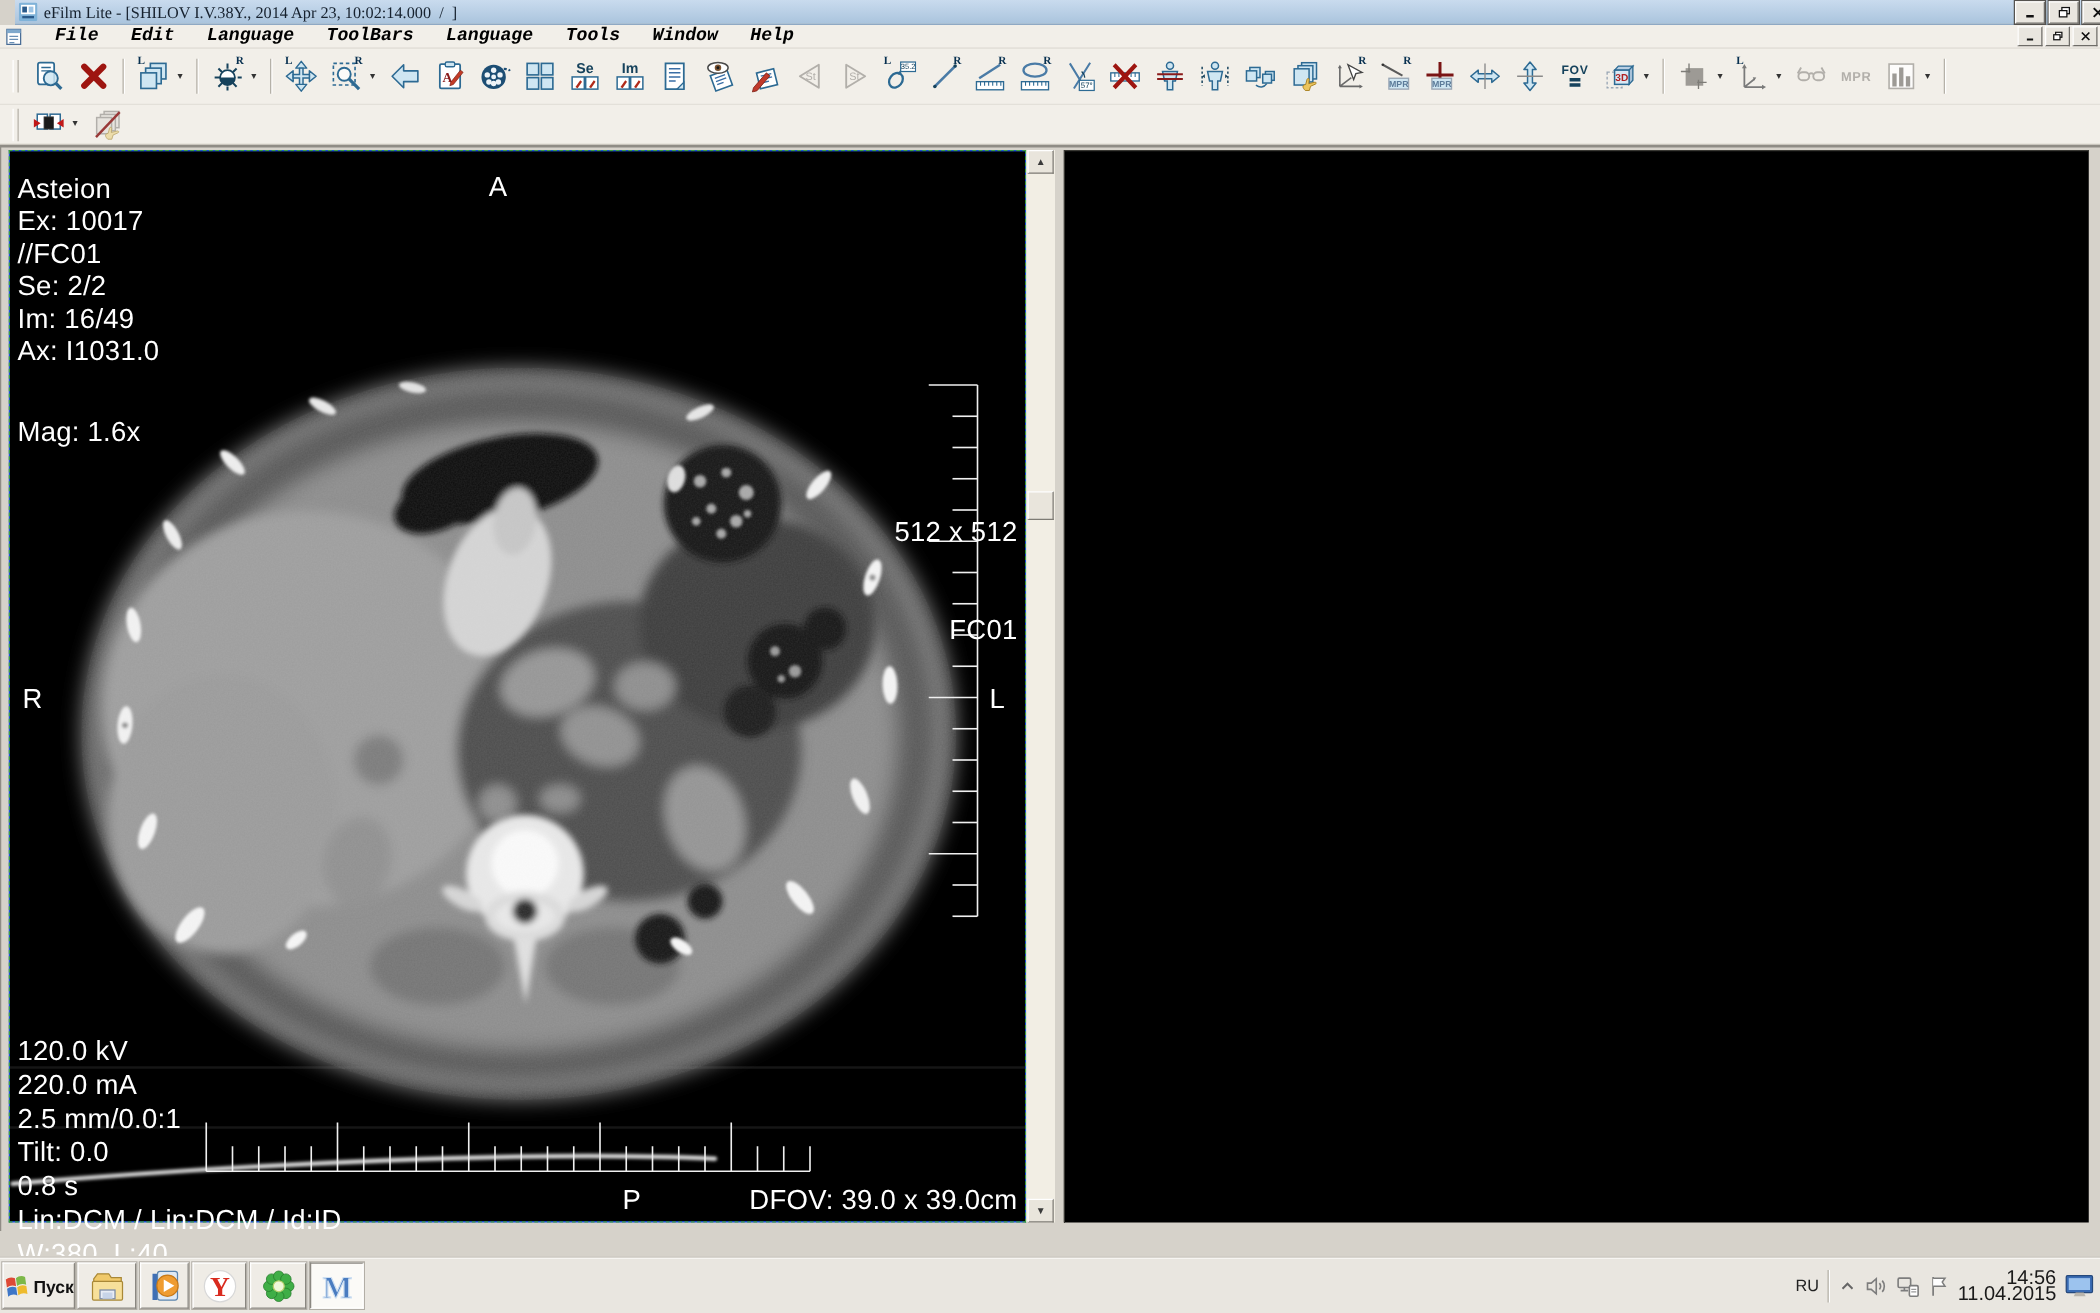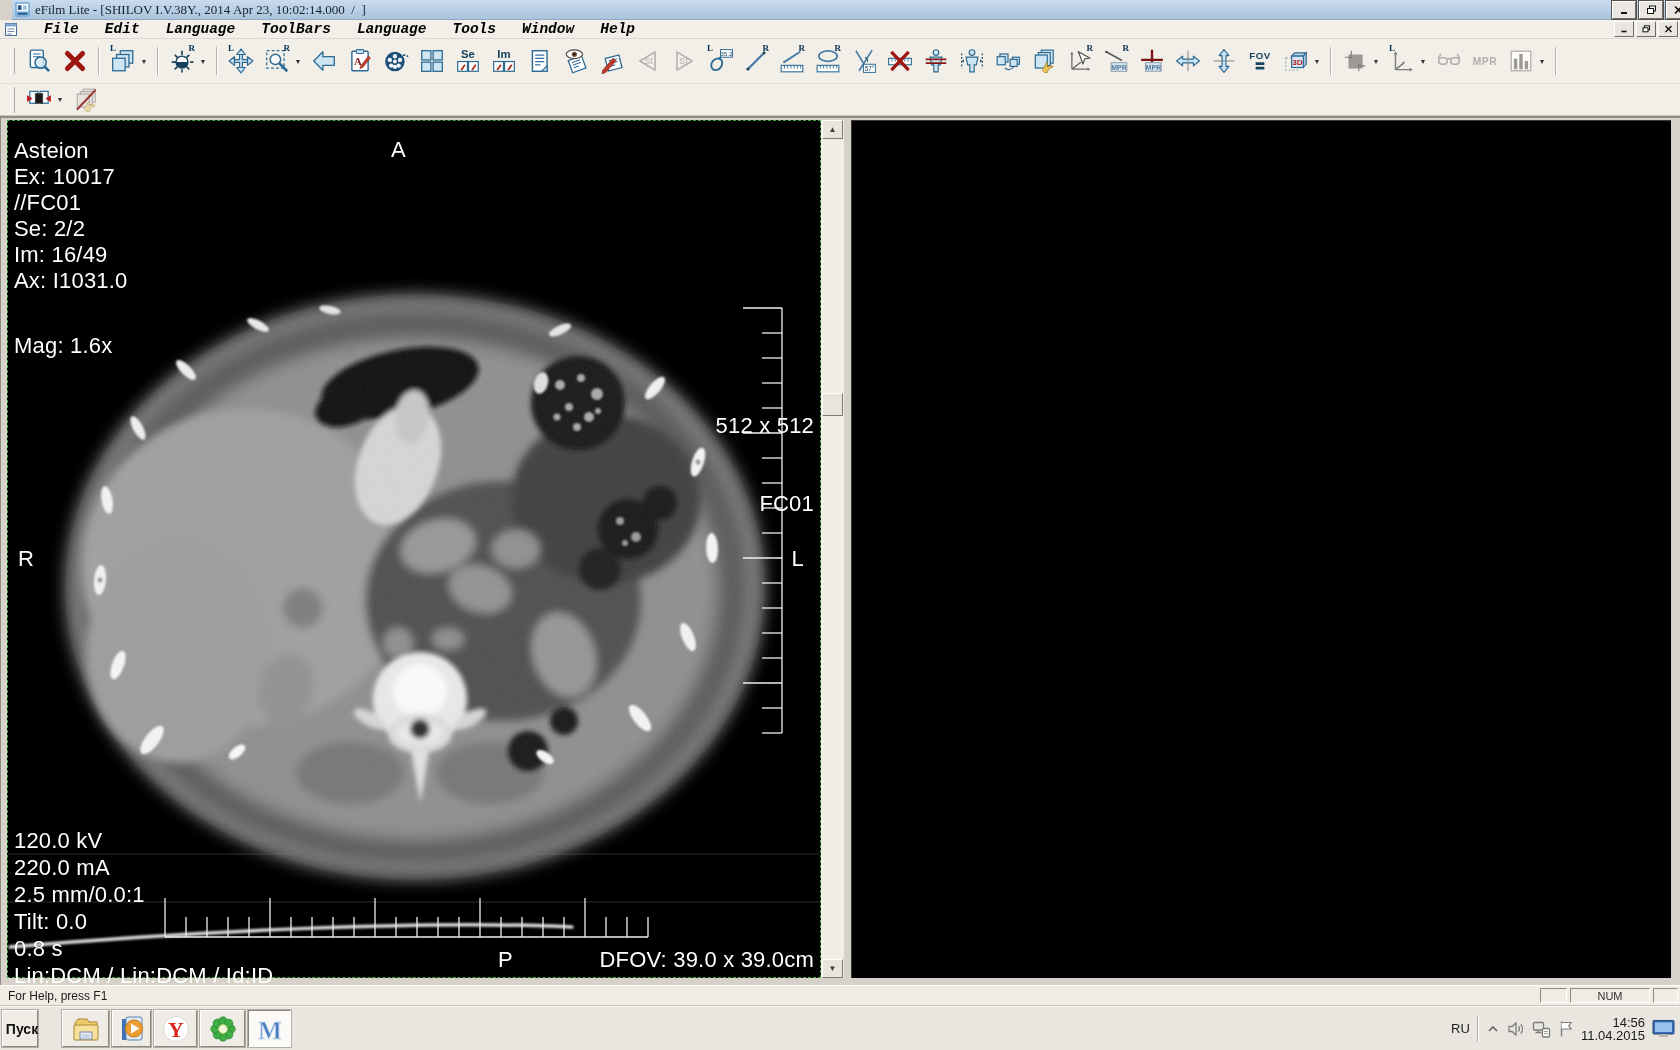--- a/index.html
+++ b/index.html
@@ -35,21 +35,21 @@
   .tbtn.disabled{opacity:.85}
   .tdd{width:12px;height:32px;display:flex;align-items:center;justify-content:center;
     font-size:7px;color:#333;margin:0 2px 0 -3px;}
   .tsep{width:0;height:28px;border-left:1px solid #b5b1a8;border-right:1px solid #fff;margin:0 5px;}
   .corner{position:absolute;top:-1px;font:bold 9px "Liberation Serif",serif;color:#083050;line-height:9px;}
   .corner.cl{left:2px}.corner.cr{right:2px}
 
   
   .client{position:absolute;left:0;top:116px;width:1680px;height:869px;background:#d6d2ca;
     box-shadow:inset 1px 2px 0 #8f8c85;}
-  .image-panel{position:absolute;left:7px;top:4px;width:812px;height:856px;background:#000000;
+  .image-panel{position:absolute;left:7px;top:4px;width:812px;height:856px;background:#1d4ed8;
     border:1px dashed #3da03d;}
   .right-panel{position:absolute;left:851px;top:4px;width:820px;height:858px;background:#000;
     box-shadow:inset 1px 1px 0 #3a3934;}
   .vscroll{position:absolute;left:821px;top:4px;width:23px;height:858px;background:#f2eee4;}
   .sbtn{position:absolute;left:1px;width:21px;height:19px;background:#e9e5dc;border:1px solid;
     border-color:#fff #7e7b74 #7e7b74 #fff;box-sizing:border-box;display:flex;align-items:center;justify-content:center;
     font-size:8px;color:#3a3a3a;}
   .sthumb{position:absolute;left:1px;top:273px;width:21px;height:23px;background:#e9e5dc;border:1px solid;
     border-color:#fff #7e7b74 #7e7b74 #fff;box-sizing:border-box;}
 
@@ -70,21 +70,21 @@
   .taskbar{position:absolute;left:0;top:1005px;width:1680px;height:45px;background:#e9e6e0;
     border-top:1px solid #c8c4bc;box-shadow:inset 0 1px 0 #fbfaf7;box-sizing:border-box;}
   .tk-btn{position:absolute;top:4px;height:37px;background:#efece6;border:1px solid;
     border-color:#fff #8a8781 #8a8781 #fff;box-shadow:0 0 0 1px #b2aea6;display:flex;align-items:center;
     justify-content:center;box-sizing:border-box;}
   .tk-btn.pressed{background:#fbfaf7;border-color:#8a8781 #fff #fff #8a8781;}
   .start-label{font-weight:bold;font-size:14px;color:#111;margin-left:4px;}
   .tray{position:absolute;right:4px;top:4px;height:37px;display:flex;align-items:center;gap:7px;}
   .tray-sep{width:0;height:26px;border-left:1px solid #b5b1a8;border-right:1px solid #fff;}
   .tray-lang{font-size:13px;color:#222;}
-  .tray-clock{font-size:13px;line-height:13px;color:#1a1a1a;text-align:right;}
+  .tray-clock{font-size:16px;line-height:13px;color:#1a1a1a;text-align:right;}
 </style>
 </head>
 <body>
 
 <div id="screen">
 
   <div class="titlebar">
     <svg width="15" height="15" viewBox="0 0 16 16">
       <rect width="16" height="16" rx="2" fill="#7fb2d8"></rect>
         <rect x="2" y="2" width="12" height="8" fill="#fff"></rect>
@@ -675,29 +675,23 @@
 
     <div class="vscroll">
       <div class="sbtn" style="top:0">▲</div>
       <div class="sthumb"></div>
       <div class="sbtn" style="bottom:0">▼</div>
     </div>
 
     <div class="right-panel"></div>
   </div>
 
-  <div class="statusbar">
-    <span class="status-msg">For Help, press F1</span>
-    <span class="scell" style="left:1540px;width:27px;"></span>
-    <span class="scell" style="left:1570px;width:80px;">NUM</span>
-    <span class="scell" style="left:1653px;width:25px;"></span>
-  </div>
 
   <div class="taskbar">
-    <div class="tk-btn" style="left:2px;width:36px;">
+    <div class="tk-btn" style="left:2px;width:58px;">
       <svg width="20" height="20" viewBox="0 0 20 20">
         <g transform="rotate(-8 10 10)">
           <path d="M2.5 3.5C5 2 7.5 2 10 3.5V10C7.5 8.5 5 8.5 2.5 10z" fill="#dd4936"></path>
           <path d="M10.8 3.5c2.5-1.5 5-1.5 7.5 0V10c-2.5-1.5-5-1.5-7.5 0z" fill="#7db848"></path>
           <path d="M2.5 11c2.5-1.5 5-1.5 7.5 0v6.5C7.5 16 5 16 2.5 17.5z" fill="#3f77c8"></path>
           <path d="M10.8 11c2.5-1.5 5-1.5 7.5 0v6.5c-2.5-1.5-5-1.5-7.5 0z" fill="#eebb2d"></path>
         </g>
         </svg>
       <span class="start-label">Пуск</span>
     </div>

